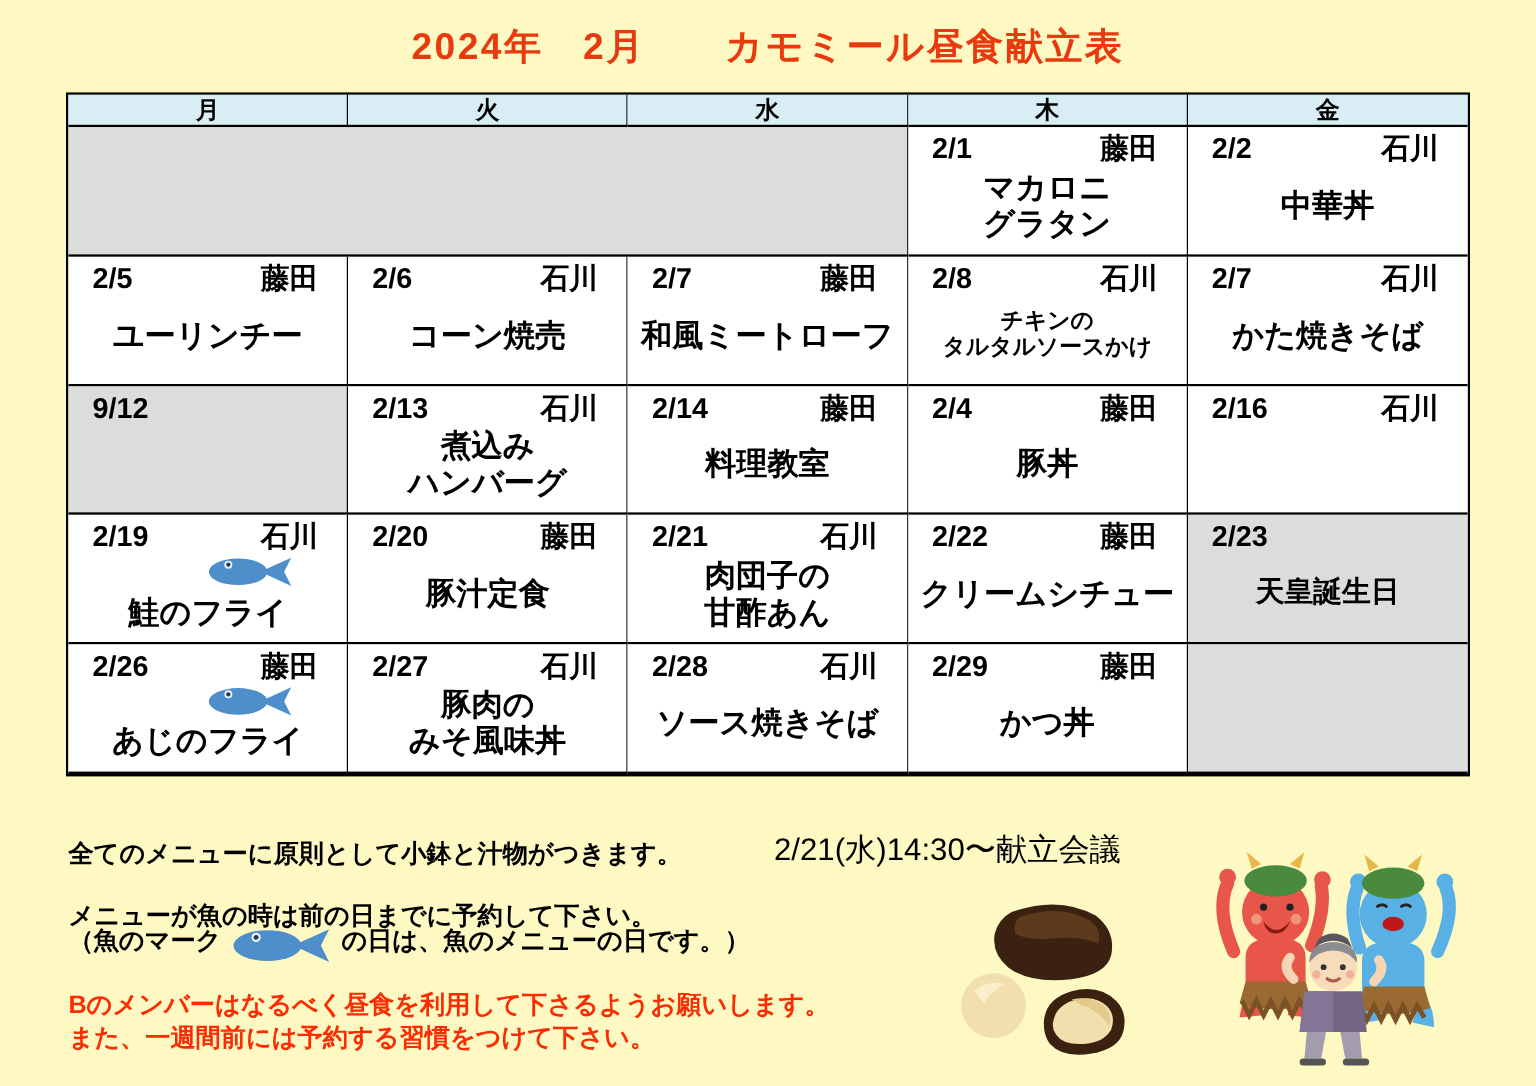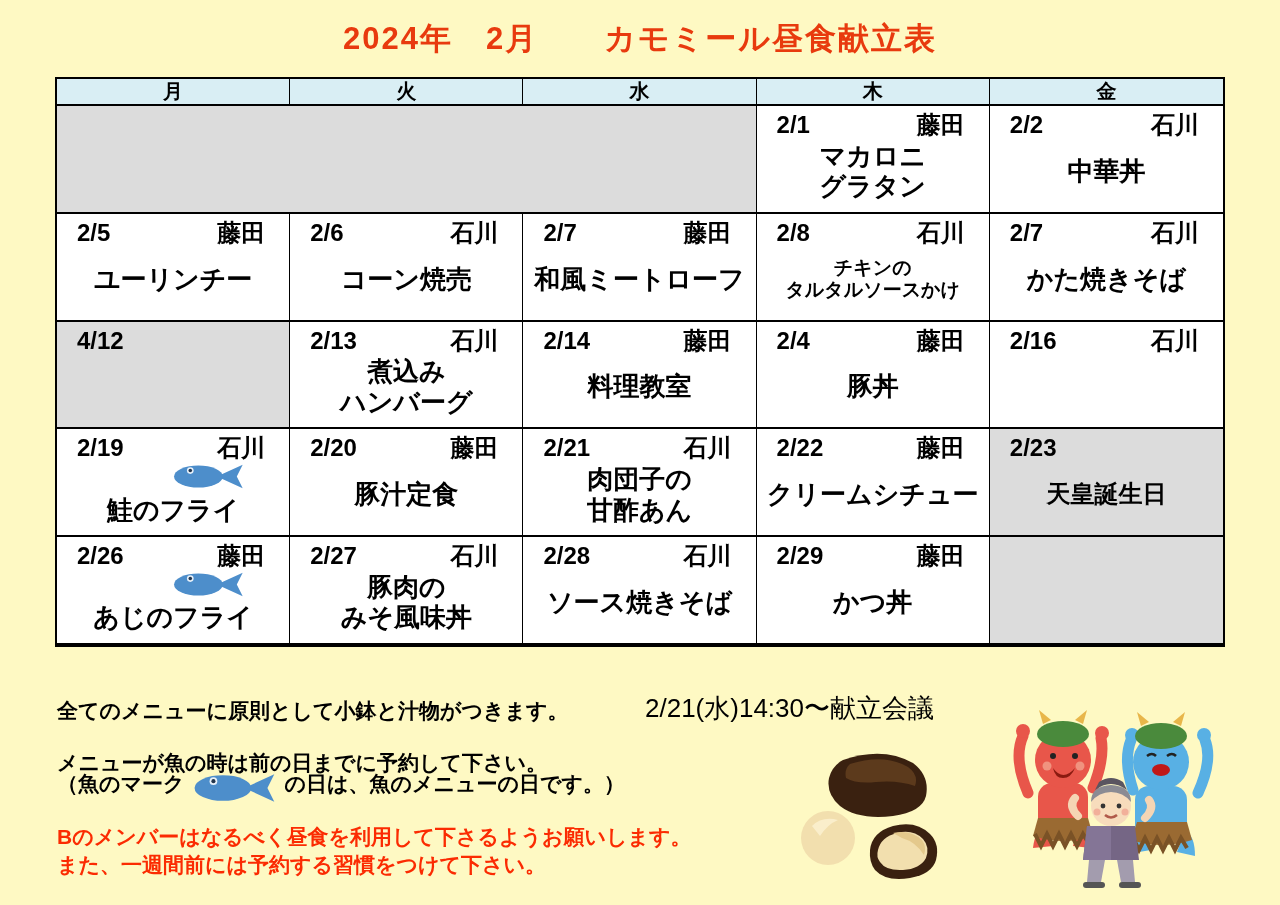--- a/index.html
+++ b/index.html
@@ -149,21 +149,21 @@
         <div class="date-line">
           <span>2/7</span>
           <span>石川</span>
         </div>
         <div class="menu-area">
           <span>かた焼きそば</span>
         </div>
       </div>
       <div class="cal-cell gray">
         <div class="date-line">
-          <span>4/12</span>
+          <span>9/12</span>
         </div>
       </div>
       <div class="cal-cell">
         <div class="date-line">
           <span>2/13</span>
           <span>石川</span>
         </div>
         <div class="menu-area">
           <span>煮込み</span>
           <span>ハンバーグ</span>

